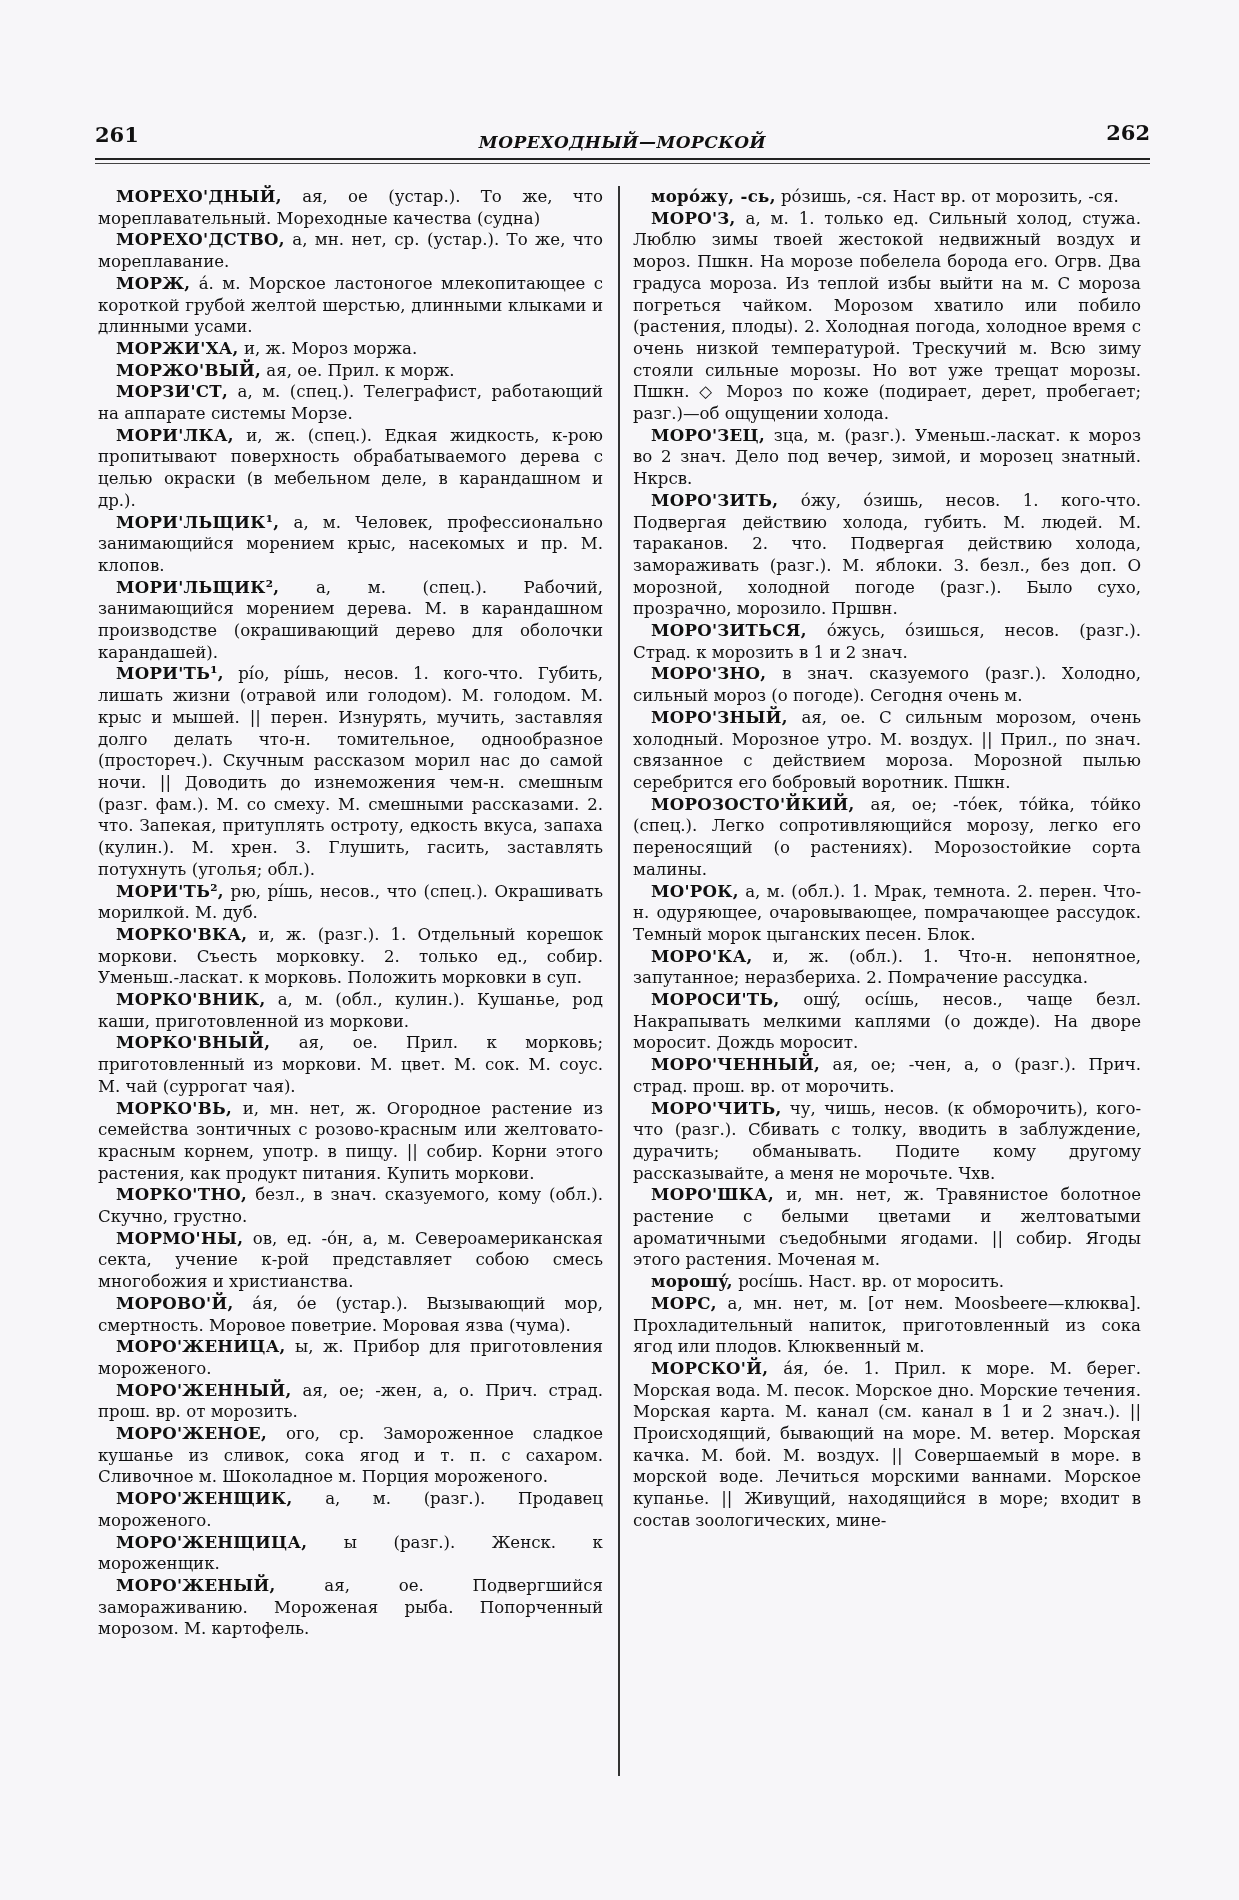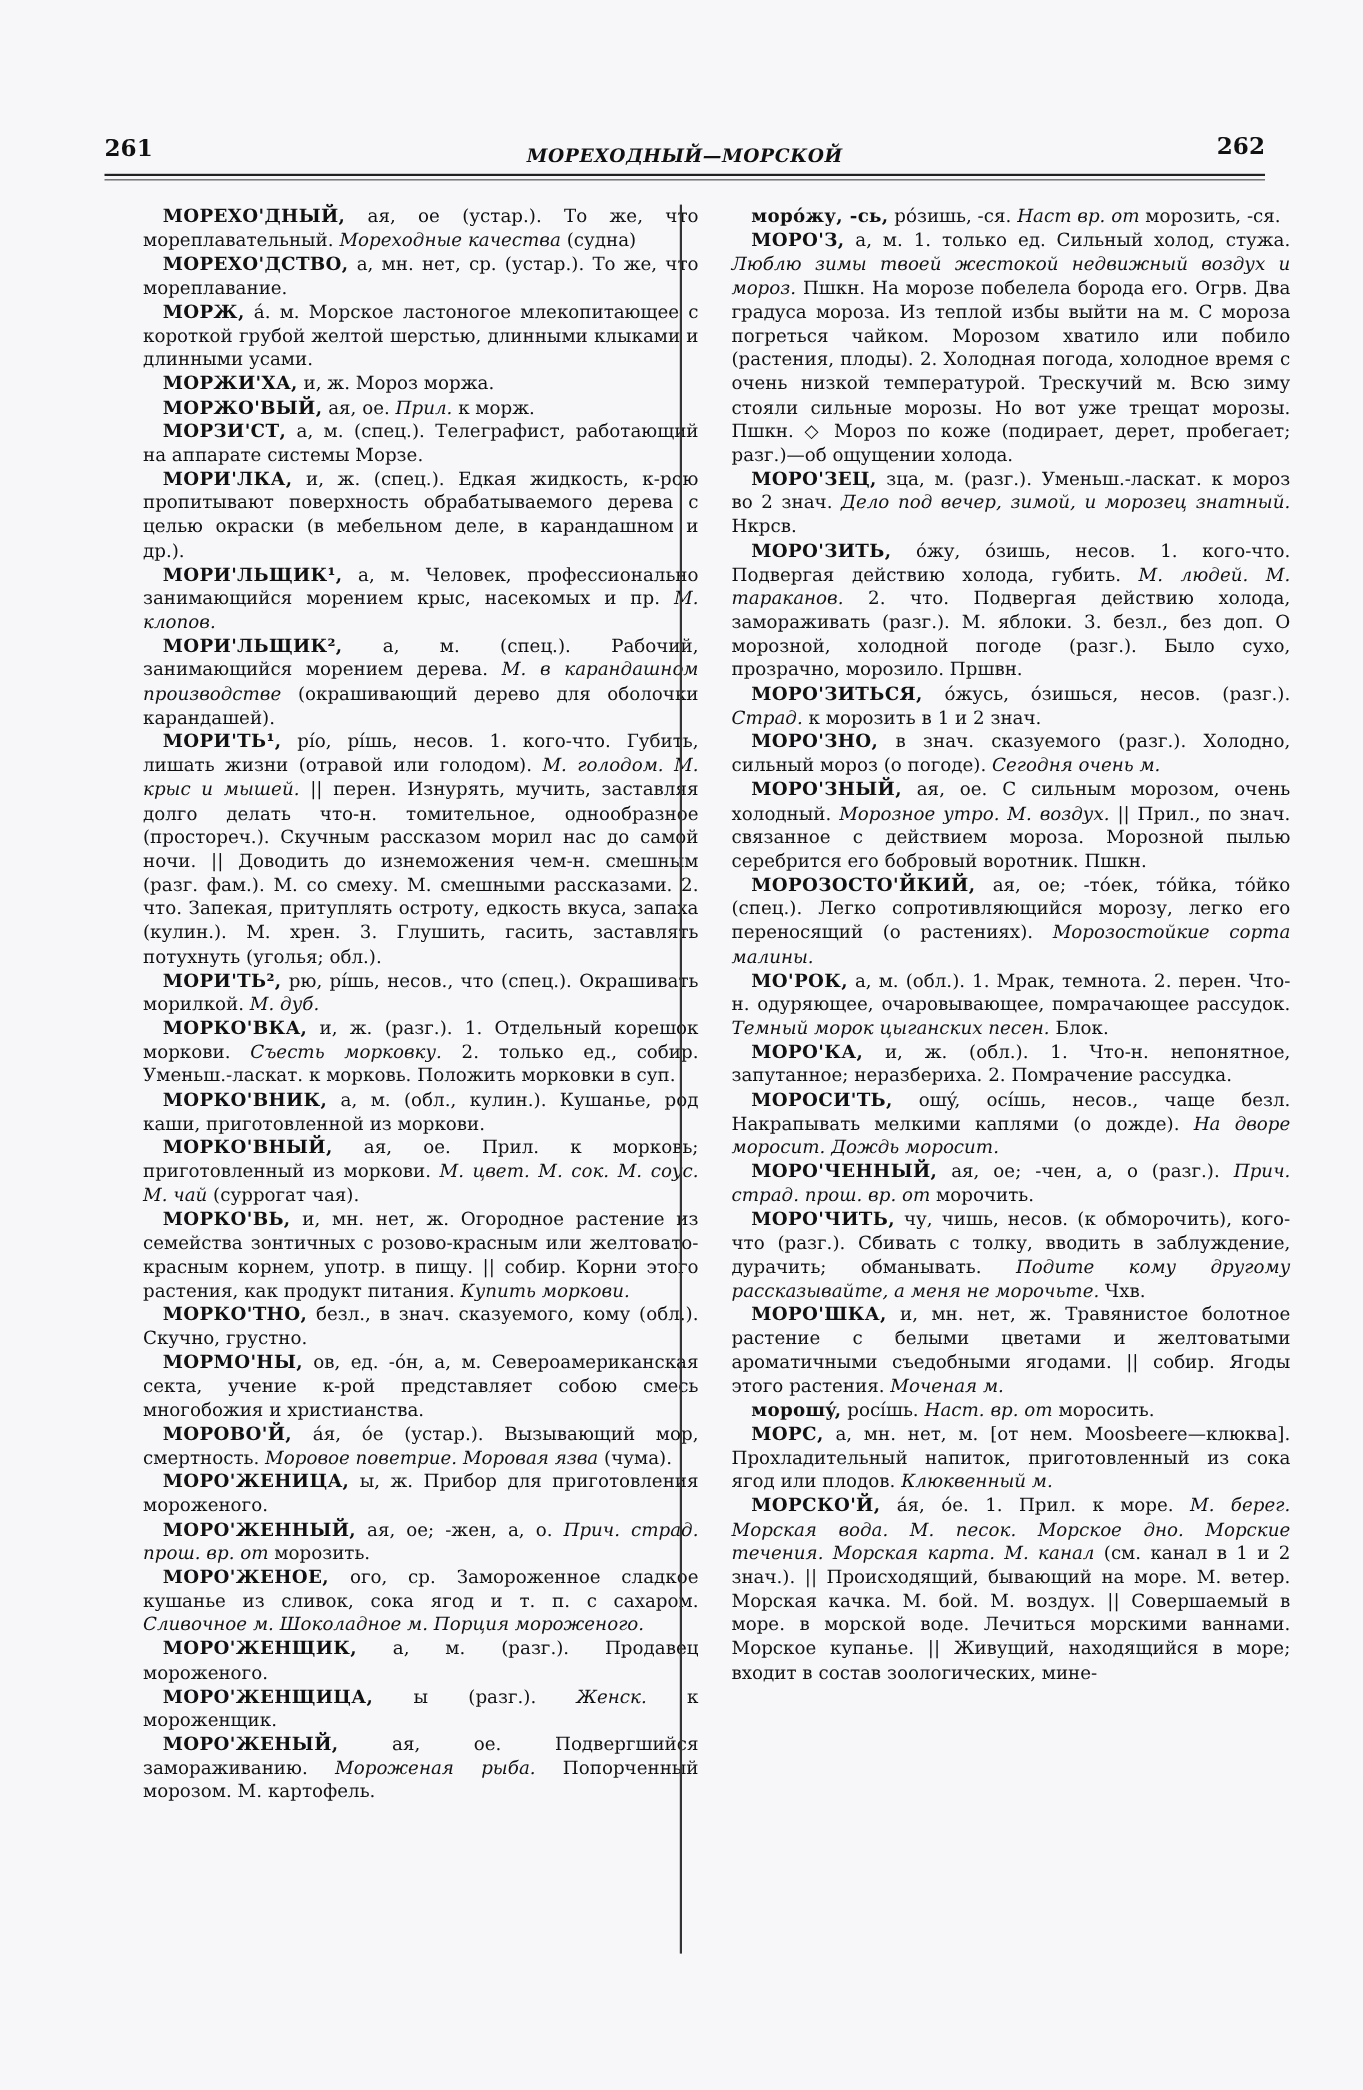--- a/index.html
+++ b/index.html
@@ -6,27 +6,27 @@
   body {
     width:1239px; height:1900px; background:#f7f6f9; color:#111;
     font-family:"DejaVu Serif","Liberation Serif",serif; position:relative; overflow:hidden;
   }
   .header { position:absolute; left:95px; top:120px; width:1055px; height:50px; }
   .pnum { position:absolute; font-family:"DejaVu Serif",serif; font-weight:bold; font-size:21px; }
   .pnum.left { left:0; top:2px; }
   .pnum.right { right:0; top:0; }
   .running { position:absolute; left:0; right:0; top:12px; text-align:center; font-weight:bold; font-size:17px; letter-spacing:0.5px;font-style:italic; }
   .rule { position:absolute; left:0; right:0; top:38px; border-top:2px solid #222; height:3px; border-bottom:1px solid #444; }
-  .col { position:absolute; top:186px; font-size:16.6px; line-height:21.7px; text-align:justify;margin-left:32px; }
+  .col { position:absolute; top:186px; font-size:16.6px; line-height:21.7px; text-align:justify; }
   .col.left { left:98px; width:505px; }
   .col.right { left:633px; width:508px; }
   .divider { position:absolute; left:618px; top:186px; width:0; height:1590px; border-left:2px solid #333; }
   .entry { text-indent:18px; margin:0; }
   .hw { font-weight:bold; letter-spacing:0.3px; }
-  .it { font-style:italic; }
+  .it { }
 </style>
 </head>
 <body>
 
 <div class="header">
   <span class="pnum left">261</span>
   <span class="running">МОРЕХОДНЫЙ—МОРСКОЙ</span>
   <span class="pnum right">262</span>
   <div class="rule"></div>
 </div>

